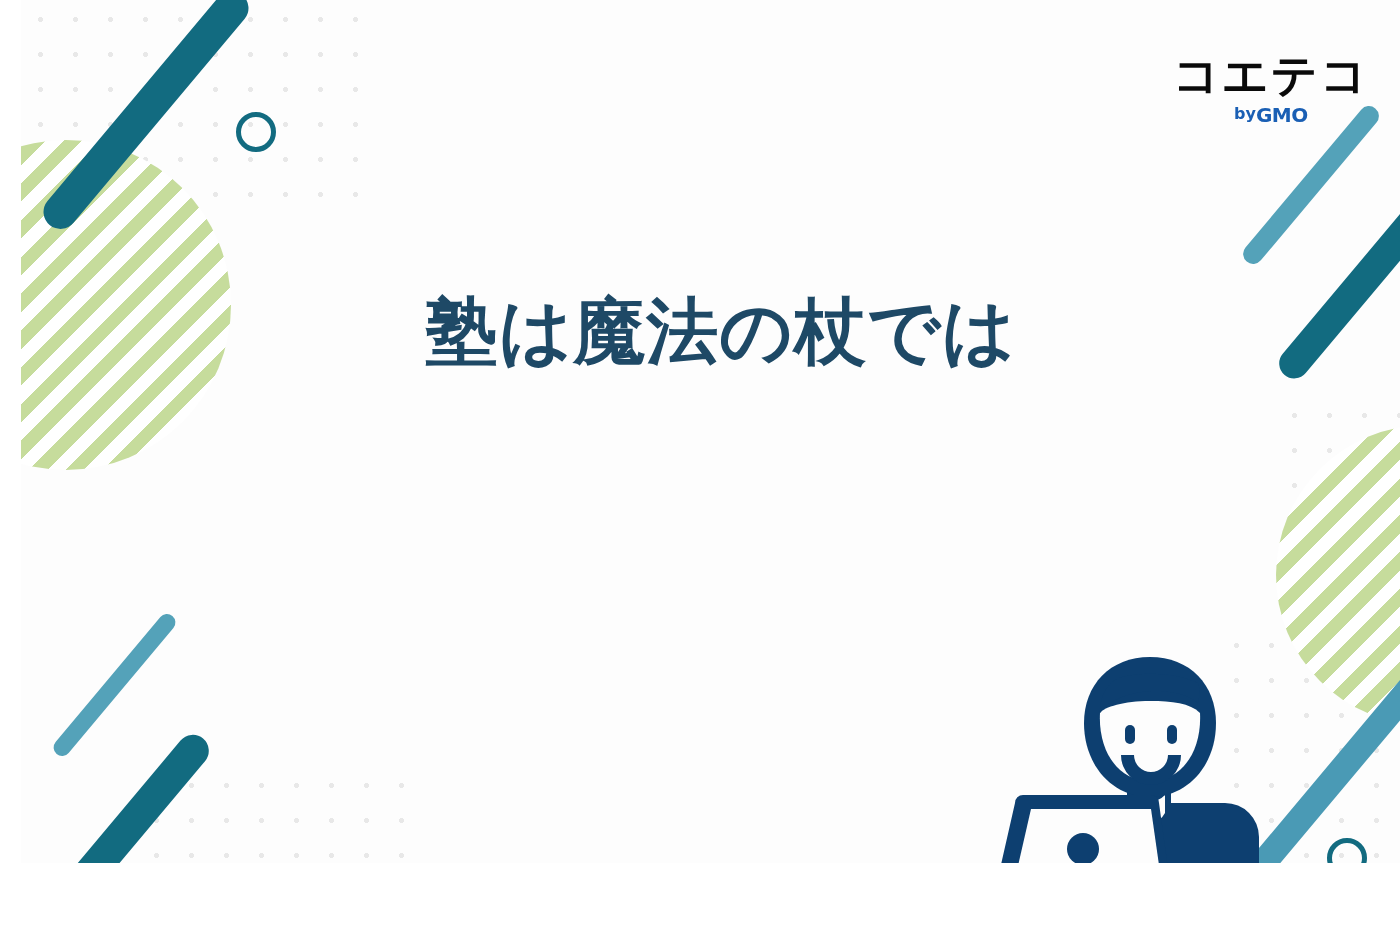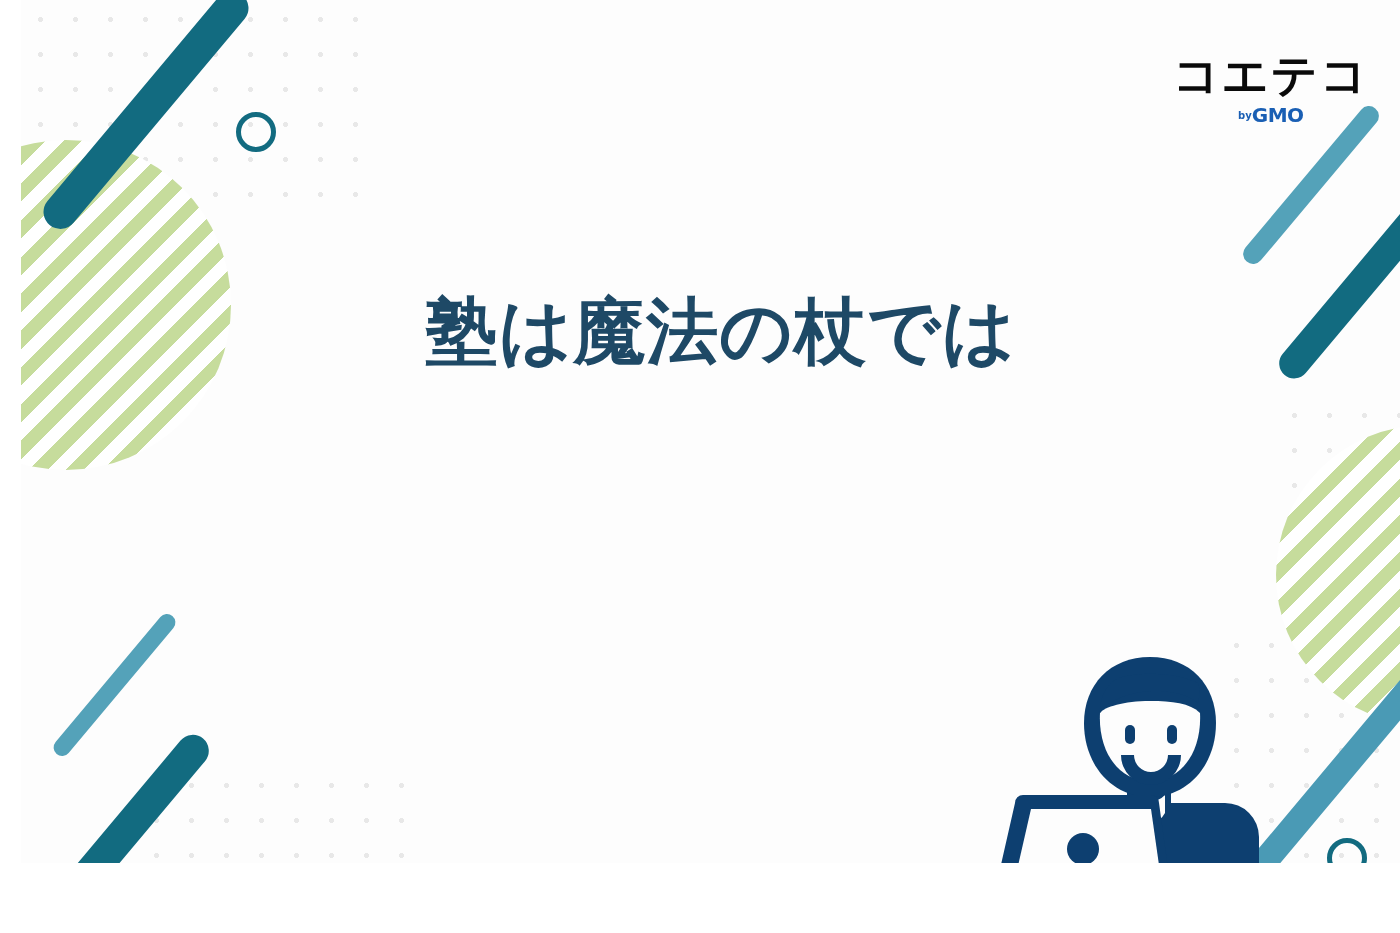--- a/index.html
+++ b/index.html
@@ -98,21 +98,21 @@
   }
   .logo-sub {
     margin-top: 7px;
     font-size: 20px;
     font-weight: bold;
     color: #1a5fb4;
     letter-spacing: -0.5px;
     font-family: "DejaVu Sans", sans-serif;
   }
   .logo-sub .by {
-    font-size: 10px;
+    font-size: 16px;
     vertical-align: 3px;
     letter-spacing: 0;
   }
 
   
   .headline {
     position: absolute;
     left: 0;
     right: 0;
     top: 284px;

